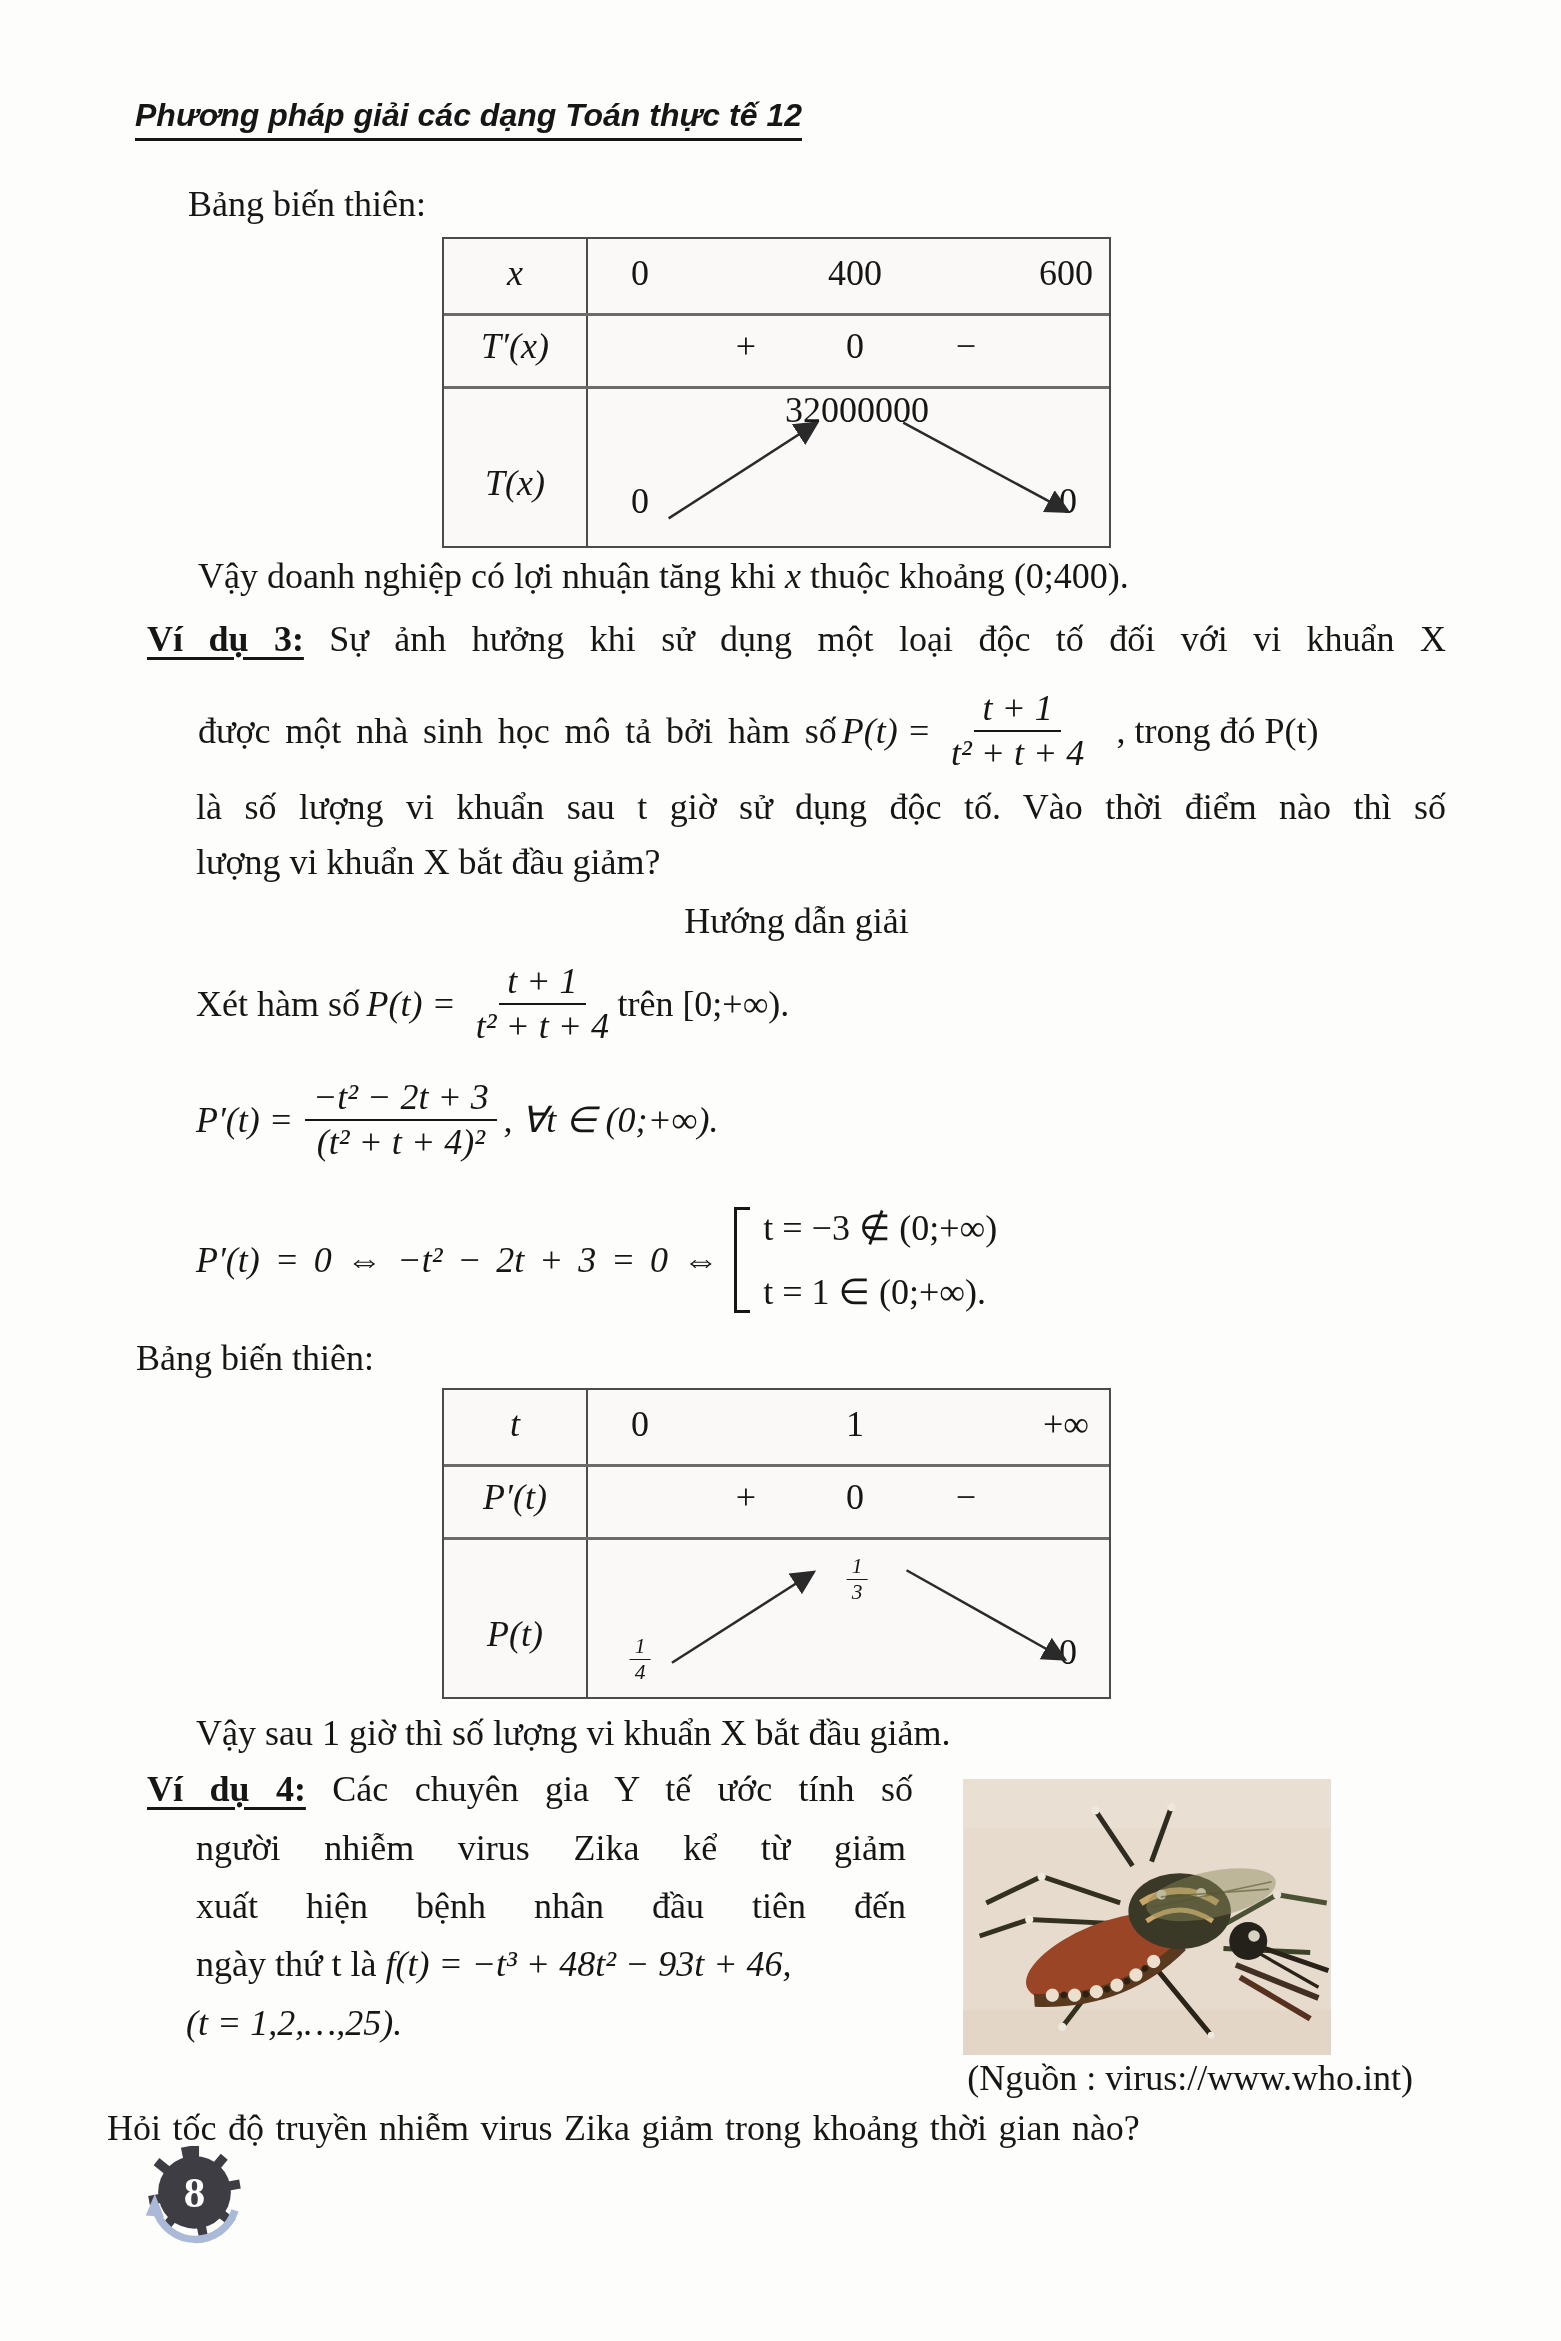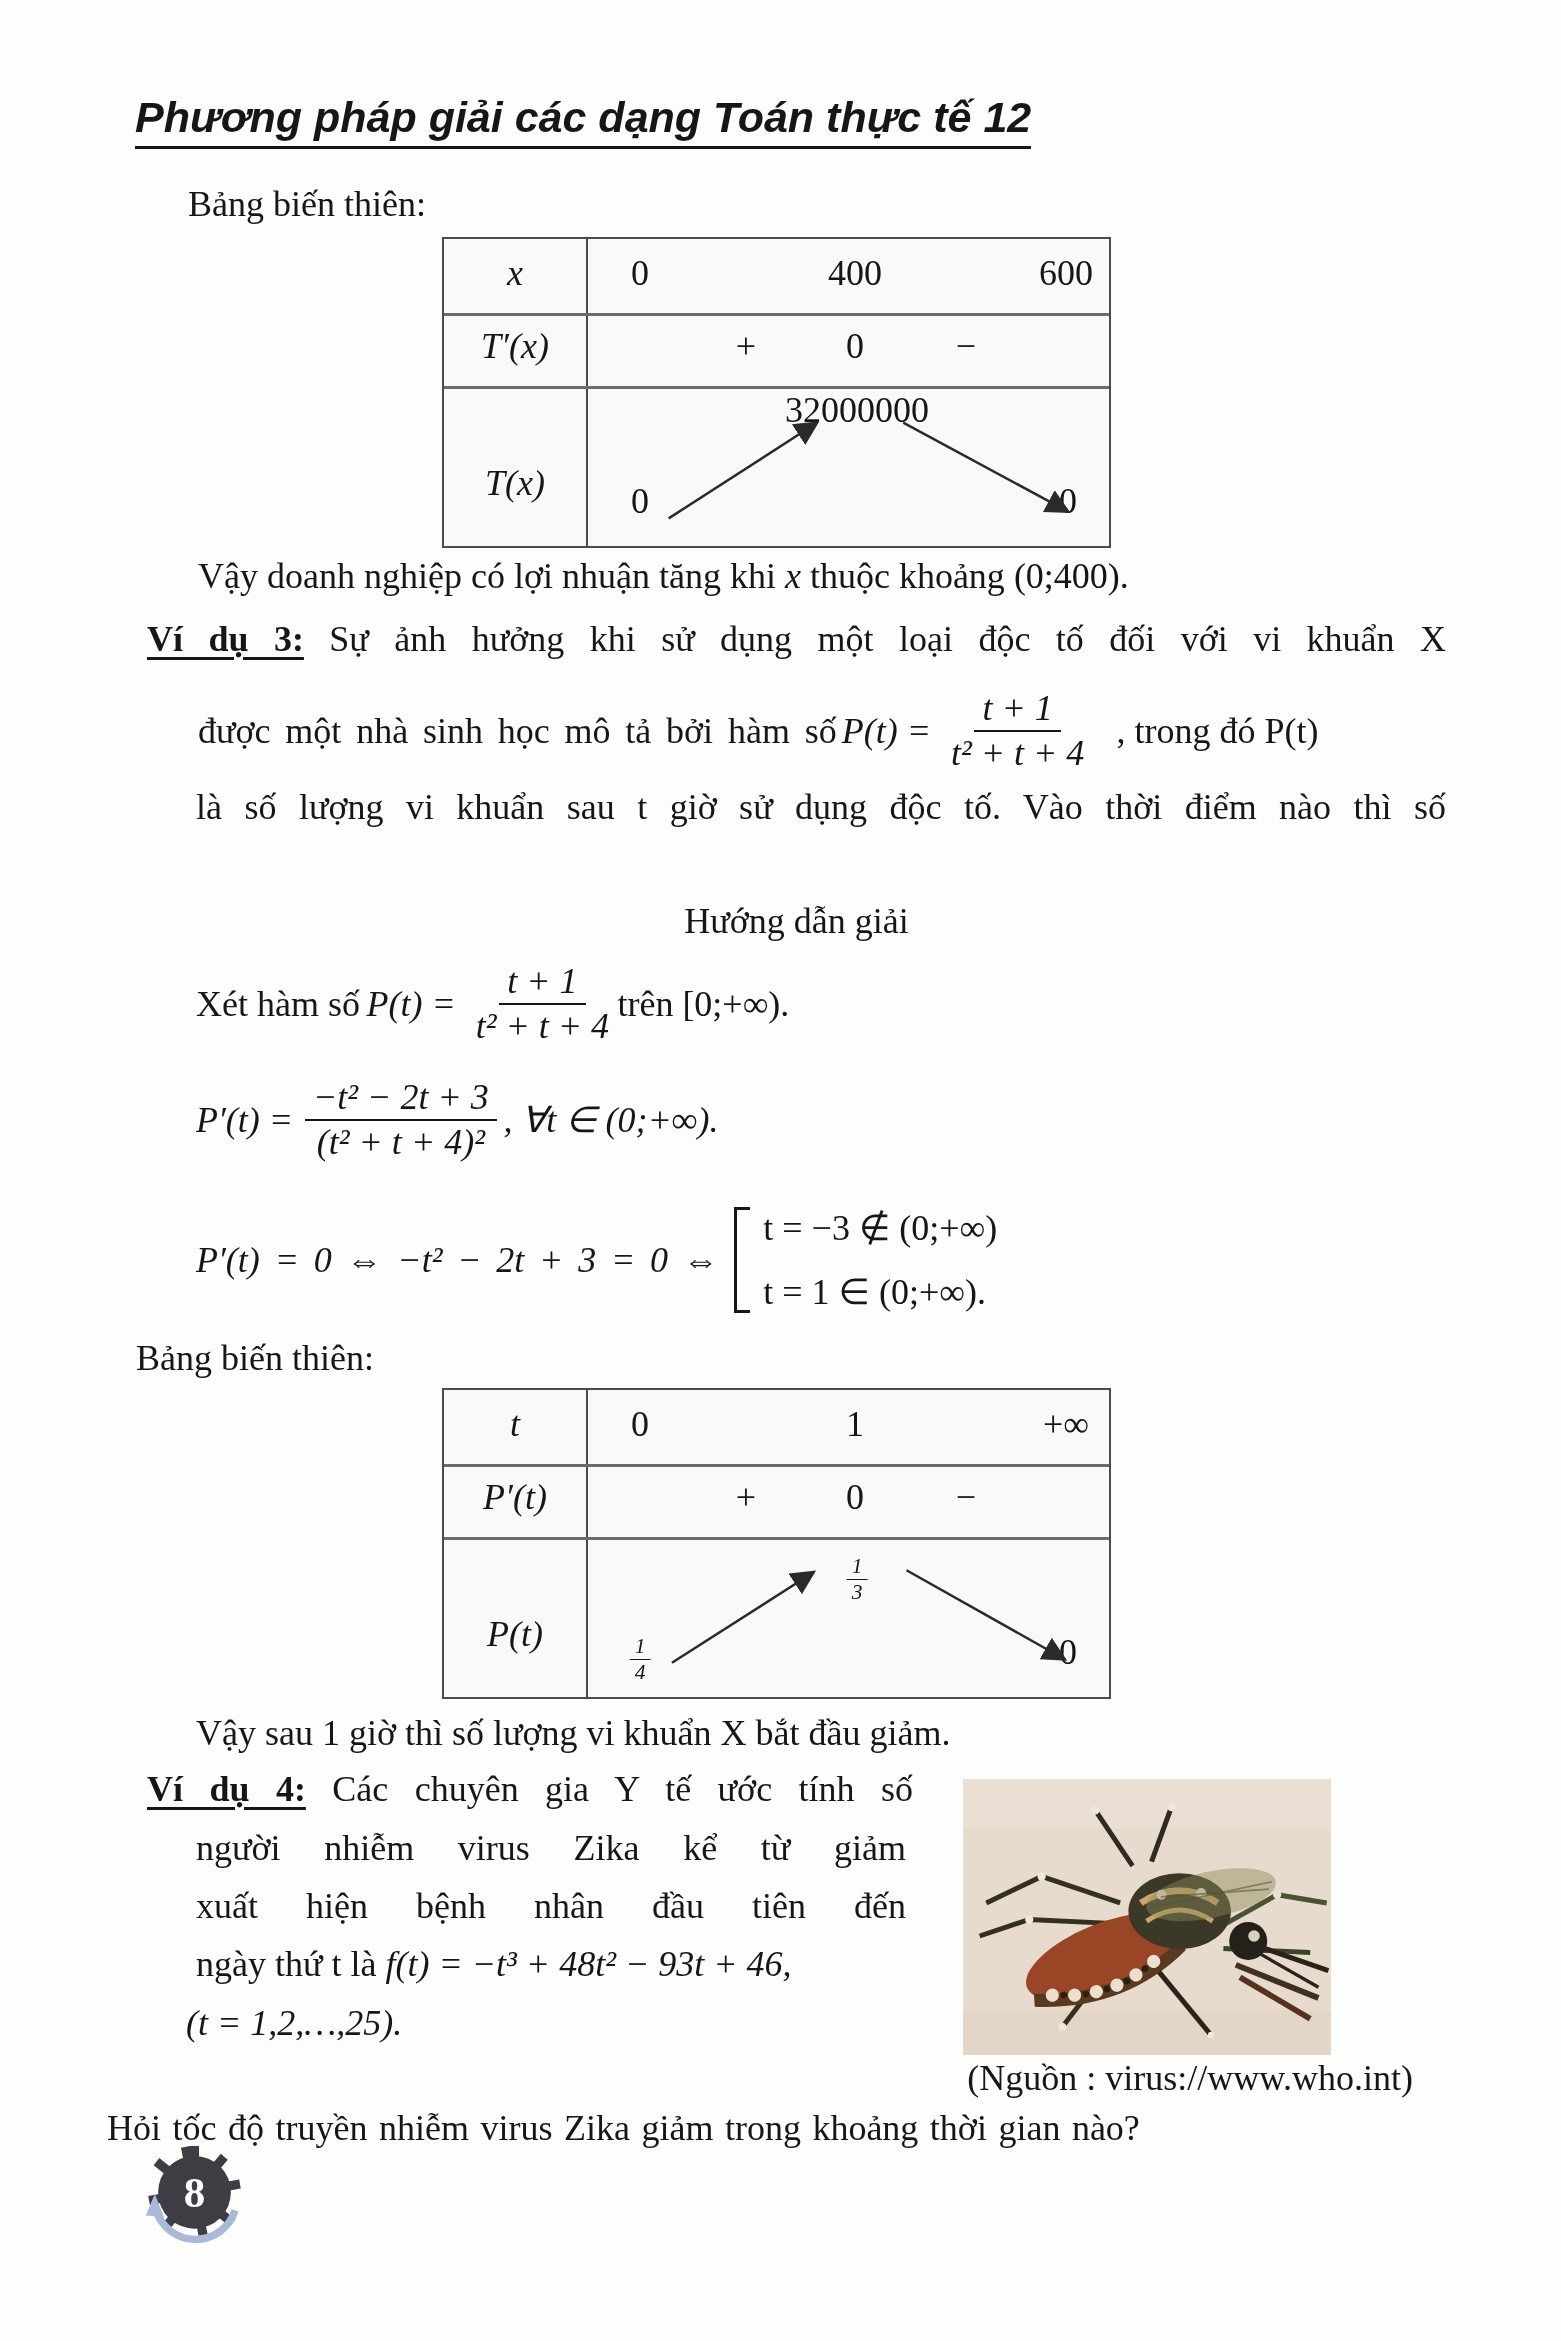--- a/index.html
+++ b/index.html
@@ -11,21 +11,21 @@
     position:relative; width:1561px; height:2342px; background:var(--page-bg);
     font-family:"Liberation Serif", serif; color:var(--ink); font-size:36px; overflow:hidden;
   }
   .abs{position:absolute;}
   .nowrap{white-space:nowrap;}
   .just{text-align:justify; text-align-last:justify;}
   .bold{font-weight:normal;}
   .math{font-style:italic;}
   .header-title{
     font-family:"Liberation Sans", sans-serif; font-style:italic; font-weight:bold;
-    font-size:43px; border-bottom:3.3px solid var(--ink); padding-bottom:5px; white-space:nowrap;
+    font-size:32px; border-bottom:3.3px solid var(--ink); padding-bottom:5px; white-space:nowrap;
   }
   .vd-label{font-weight:bold; text-decoration:underline; text-decoration-thickness:2.5px; text-underline-offset:5.8px;}
   .frac{display:inline-flex; flex-direction:column; align-items:center; vertical-align:middle; font-style:italic; line-height:1.12;}
   .frac .num{padding:0 8.3px 1.7px 8.3px; border-bottom:2.5px solid var(--ink);}
   .frac .den{padding:1.7px 8.3px 0 8.3px;}
   .fline{display:flex; align-items:center;}
   .sfrac{display:inline-flex; flex-direction:column; align-items:center; font-size:21.5px; line-height:1.1; font-style:italic;}
   .sfrac .num{padding:0 5px 0.8px 5px; border-bottom:1.7px solid var(--ink);}
   .sfrac .den{padding:0.8px 5px 0 5px;}
   
@@ -102,20 +102,21 @@
     <span class="wsp">được một nhà sinh học mô tả bởi hàm số </span>
     <span class="math" style="margin:0 11.6px 0 5px;">P(t) =</span>
     <span class="frac">
       <span class="num">t + 1</span>
       <span class="den">t² + t + 4</span>
     </span>
     <span style="margin-left:24px;">, trong đó P(t)</span>
   </div>
 
   <div class="abs just" style="left:196px; top:786px; width:1250px;">là số lượng vi khuẩn sau t giờ sử dụng độc tố. Vào thời điểm nào thì số</div>
+  <div class="abs nowrap" style="left:196px; top:841px;">lượng vi khuẩn X bắt đầu giảm?</div>
 
   <div class="abs center-block bold" style="left:147px; top:900px; width:1299px;">Hướng dẫn giải</div>
 
   <div class="abs fline" style="left:196px; top:954px; height:99px;">
     <span>Xét hàm số </span>
     <span class="math" style="margin:0 11.6px 0 6.6px;">P(t) =</span>
     <span class="frac">
       <span class="num">t + 1</span>
       <span class="den">t² + t + 4</span>
     </span>

